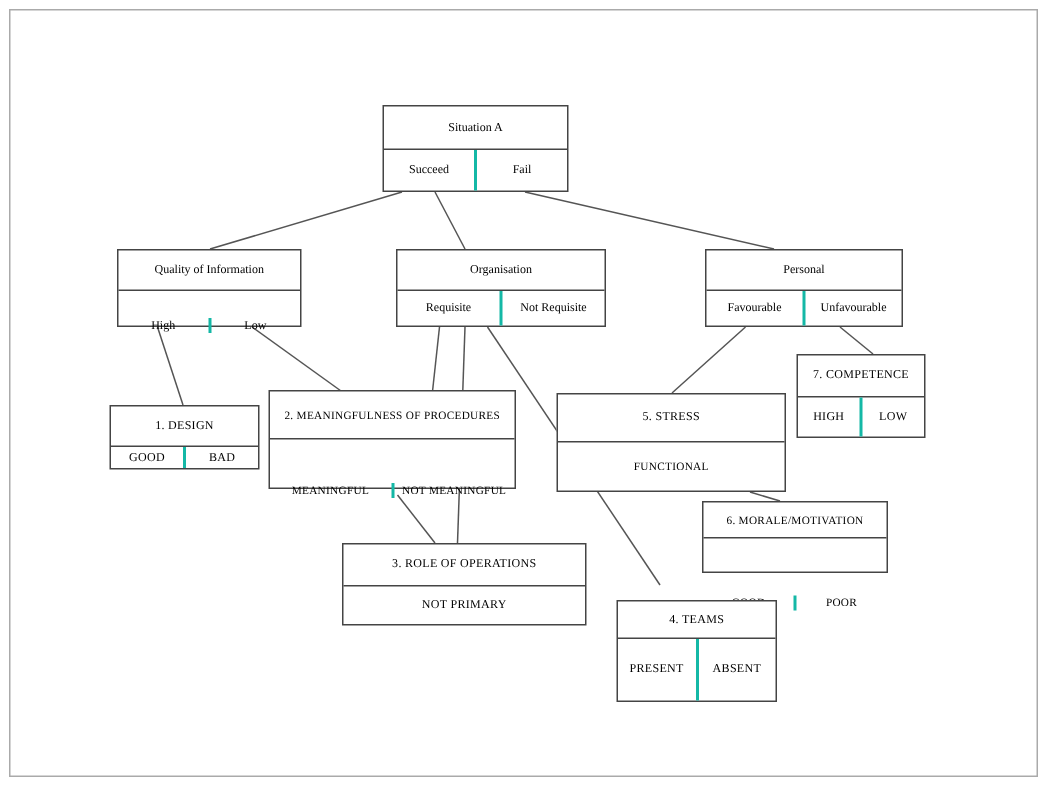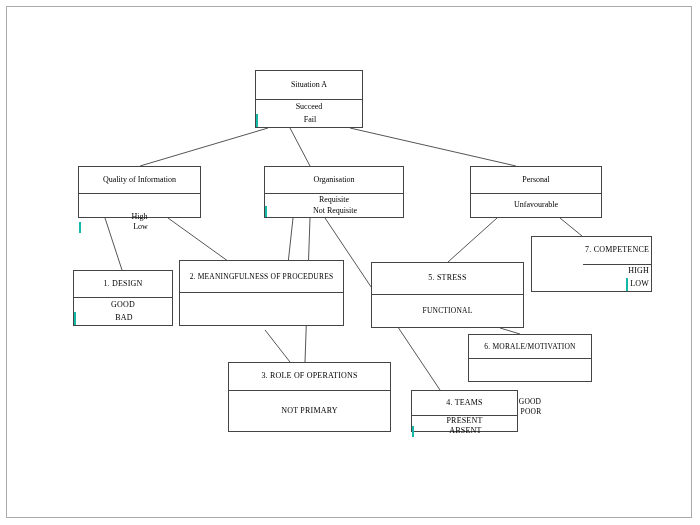--- a/index.html
+++ b/index.html
@@ -47,21 +47,21 @@
     justify-content: center;
     text-align: center;
     border-bottom: 1px solid #444444;
     box-sizing: border-box;
     padding: 1px 2px;
     line-height: 1.05;
   }
   .node .opts {
     flex: 1 1 auto;
     display: flex;
-    flex-direction: column;
+    flex-direction: row;
     box-sizing: border-box;
   }
   .node .opt {
     flex: 1 1 0;
     display: flex;
     align-items: center;
     justify-content: center;
     text-align: center;
     box-sizing: border-box;
     padding: 1px 2px;
@@ -90,21 +90,21 @@
       <line x1="293" y1="218" x2="288" y2="264" stroke="#555555" stroke-width="1"></line>
       <line x1="310" y1="218" x2="305" y2="362" stroke="#555555" stroke-width="1"></line>
       <line x1="325" y1="218" x2="440" y2="390" stroke="#555555" stroke-width="1"></line>
       <line x1="497" y1="218" x2="448" y2="262" stroke="#555555" stroke-width="1"></line>
       <line x1="560" y1="218" x2="582" y2="236" stroke="#555555" stroke-width="1"></line>
       <line x1="500" y1="328" x2="520" y2="334" stroke="#555555" stroke-width="1"></line>
       <line x1="265" y1="330" x2="290" y2="362" stroke="#555555" stroke-width="1"></line>
     </svg>
 
   <div id="nodes">
-      <div class="node" style="left: 255px; top: 70px; width: 108px; height: 58px;">
+      <div class="node" style="left: 255px; top: 70px; width: 124px; height: 58px;">
         <div class="title t8" style="height: 29px;">Situation A</div>
         <div class="opts">
           <div class="opt t8">Succeed</div>
           <div class="opt t8">Fail</div>
         </div>
       </div>
       <div class="node" style="left: 78px; top: 166px; width: 123px; height: 52px; gap: 18px;">
         <div class="title t8" style="height: 27px;">Quality of Information</div>
         <div class="opts">
           <div class="opt t8">High</div>
@@ -114,60 +114,65 @@
       <div class="node" style="left: 264px; top: 166px; width: 140px; height: 52px;">
         <div class="title t8" style="height: 27px;">Organisation</div>
         <div class="opts">
           <div class="opt t8">Requisite</div>
           <div class="opt t8">Not Requisite</div>
         </div>
       </div>
       <div class="node" style="left: 470px; top: 166px; width: 132px; height: 52px;">
         <div class="title t8" style="height: 27px;">Personal</div>
         <div class="opts">
+          <div class="opt t8">Favourable</div>
           <div class="opt t8">Unfavourable</div>
         </div>
       </div>
-      <div class="node" style="left: 531px; top: 236px; width: 121px; height: 56px; align-items: flex-end;">
+      <div class="node" style="left: 531px; top: 236px; width: 86px; height: 56px;">
         <div class="title t8 caps" style="height: 28px;">7. COMPETENCE</div>
         <div class="opts">
           <div class="opt t8 caps">HIGH</div>
           <div class="opt t8 caps">LOW</div>
         </div>
       </div>
-      <div class="node" style="left: 73px; top: 270px; width: 100px; height: 56px;">
+      <div class="node" style="left: 73px; top: 270px; width: 100px; height: 43px;">
         <div class="title t8 caps" style="height: 27px;">1. DESIGN</div>
         <div class="opts">
           <div class="opt t8 caps">GOOD</div>
           <div class="opt t8 caps">BAD</div>
         </div>
       </div>
       <div class="node" style="left: 179px; top: 260px; width: 165px; height: 66px; gap: 29px;">
         <div class="title t75 caps" style="height: 32px;">2. MEANINGFULNESS OF PROCEDURES</div>
+        <div class="opts">
+          <div class="opt t75 caps">MEANINGFUL</div>
+          <div class="opt t75 caps">NOT MEANINGFUL</div>
+        </div>
       </div>
       <div class="node" style="left: 371px; top: 262px; width: 153px; height: 66px;">
         <div class="title t8 caps" style="height: 32px;">5. STRESS</div>
         <div class="opts">
           <div class="opt t75 caps">FUNCTIONAL</div>
         </div>
       </div>
       <div class="node" style="left: 468px; top: 334px; width: 124px; height: 48px; gap: 38px;">
         <div class="title t75 caps" style="height: 24px;">6. MORALE/MOTIVATION</div>
         <div class="opts">
           <div class="opt t75 caps">GOOD</div>
           <div class="opt t75 caps">POOR</div>
         </div>
       </div>
-      <div class="node" style="left: 228px; top: 362px; width: 163px; height: 70px;">
+      <div class="node" style="left: 228px; top: 362px; width: 163px; height: 55px;">
         <div class="title t8 caps" style="height: 28px;">3. ROLE OF OPERATIONS</div>
         <div class="opts">
           <div class="opt t8 caps">NOT PRIMARY</div>
         </div>
       </div>
-      <div class="node" style="left: 411px; top: 390px; width: 107px; height: 42px; justify-content: space-between;">
+      <div class="node" style="left: 411px; top: 400px; width: 107px; height: 68px; justify-content: space-between;">
         <div class="title t8 caps" style="height: 25px;">4. TEAMS</div>
         <div class="opts">
           <div class="opt t8 caps">PRESENT</div>
           <div class="opt t8 caps">ABSENT</div>
         </div>
       </div>
     </div>
 
 </div>
 

